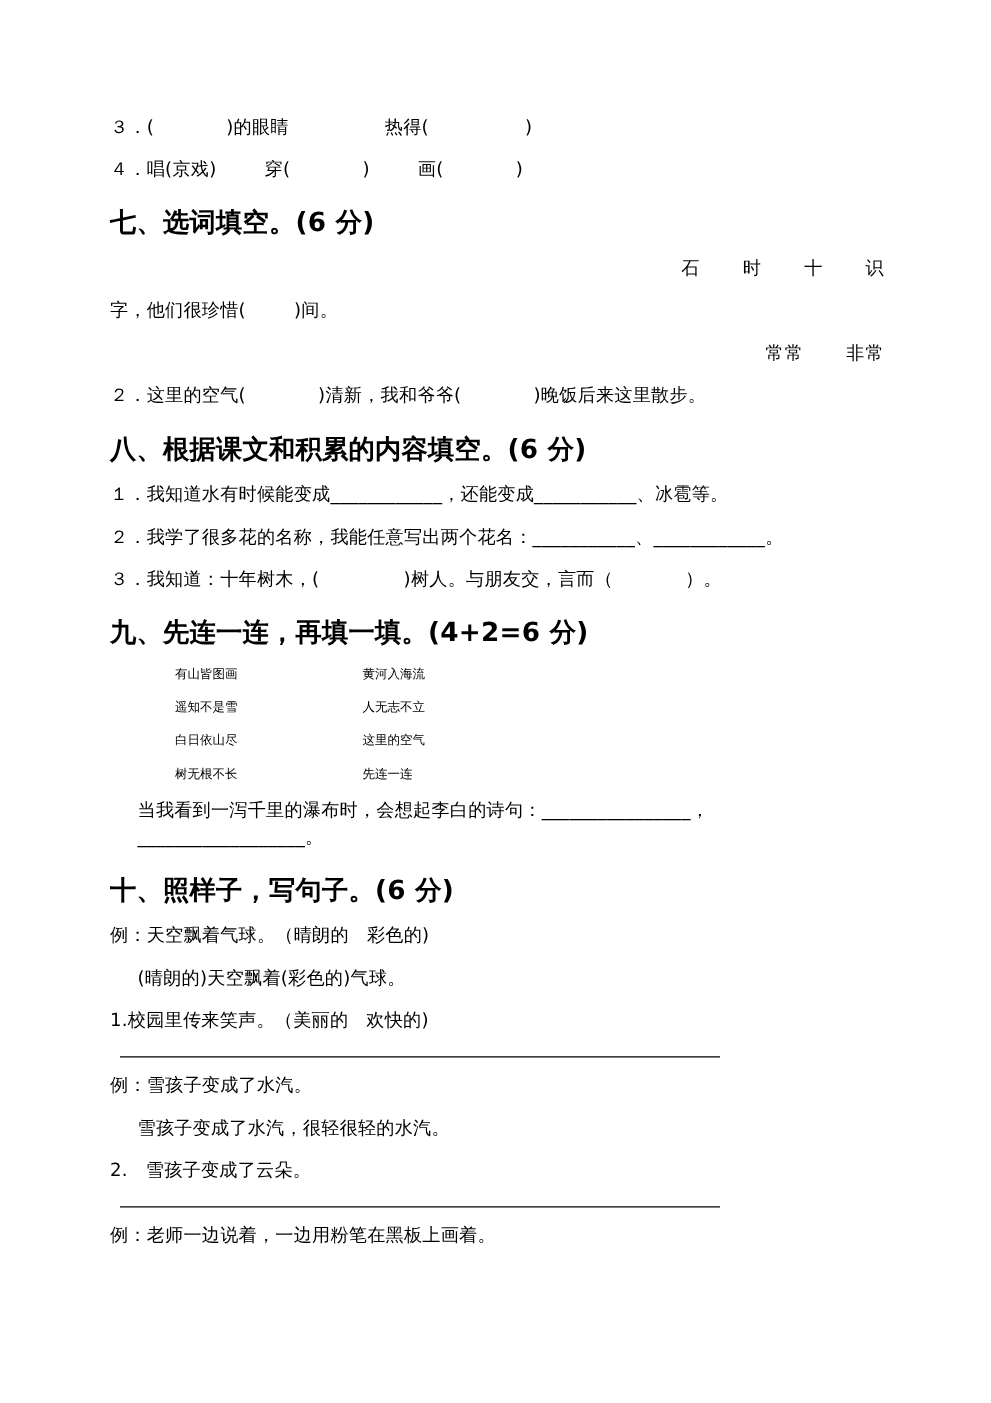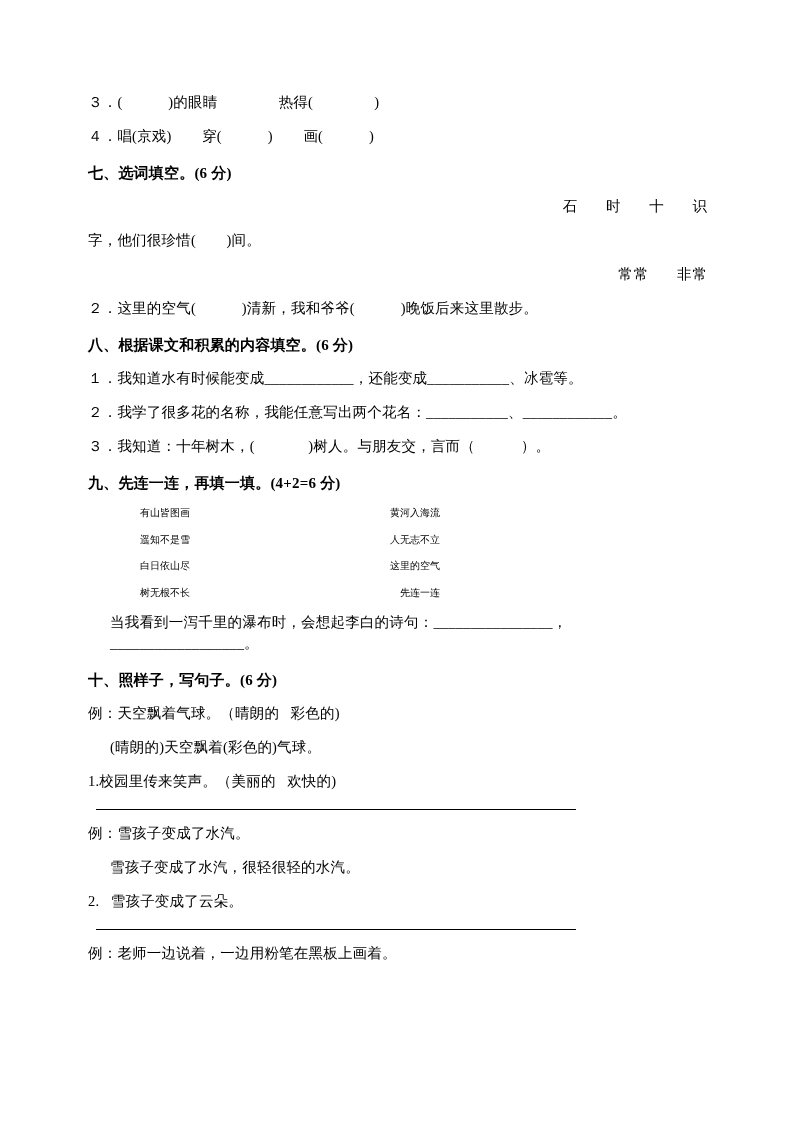--- a/index.html
+++ b/index.html
@@ -14,37 +14,36 @@
     color: #000000;
     position: relative;
     overflow: hidden;
   }
   .page {
     position: relative;
     width: 793px;
     height: 1122px;
     padding: 12px;
     box-sizing: border-box;
-    font-family: Liberation Serif, serif;
   }
   .content {
     position: absolute;
     left: 88px;
     top: 92px;
     width: 620px;
   }
   .line {
     font-size: 14.5px;
     line-height: 1.45;
     margin-bottom: 13px;
     white-space: pre-wrap;
     letter-spacing: 0.2px;
   }
   .heading {
-    font-size: 15px;
+    font-size: 21px;
     font-weight: bold;
     margin-bottom: 13px;
     letter-spacing: 0.2px;
   }
   .center {
     text-align: right;
   }
   .indent1 { padding-left: 22px; }
   .tight { margin-bottom: 10px; }
   .loose { margin-bottom: 17px; }
@@ -53,21 +52,20 @@
     font-size: 10px;
     line-height: 1.45;
     margin-bottom: 12px;
     padding-left: 52px;
   }
   .match-left {
     width: 150px;
   }
   .match-right {
     width: 150px;
-    text-align: right;
   }
   .rule {
     border: none;
     border-top: 1px solid #000;
     margin: 0 0 13px 0;
     width: 480px;
     margin-left: 8px;
   }
   .sp-wide { letter-spacing: 1px; }
 </style>

